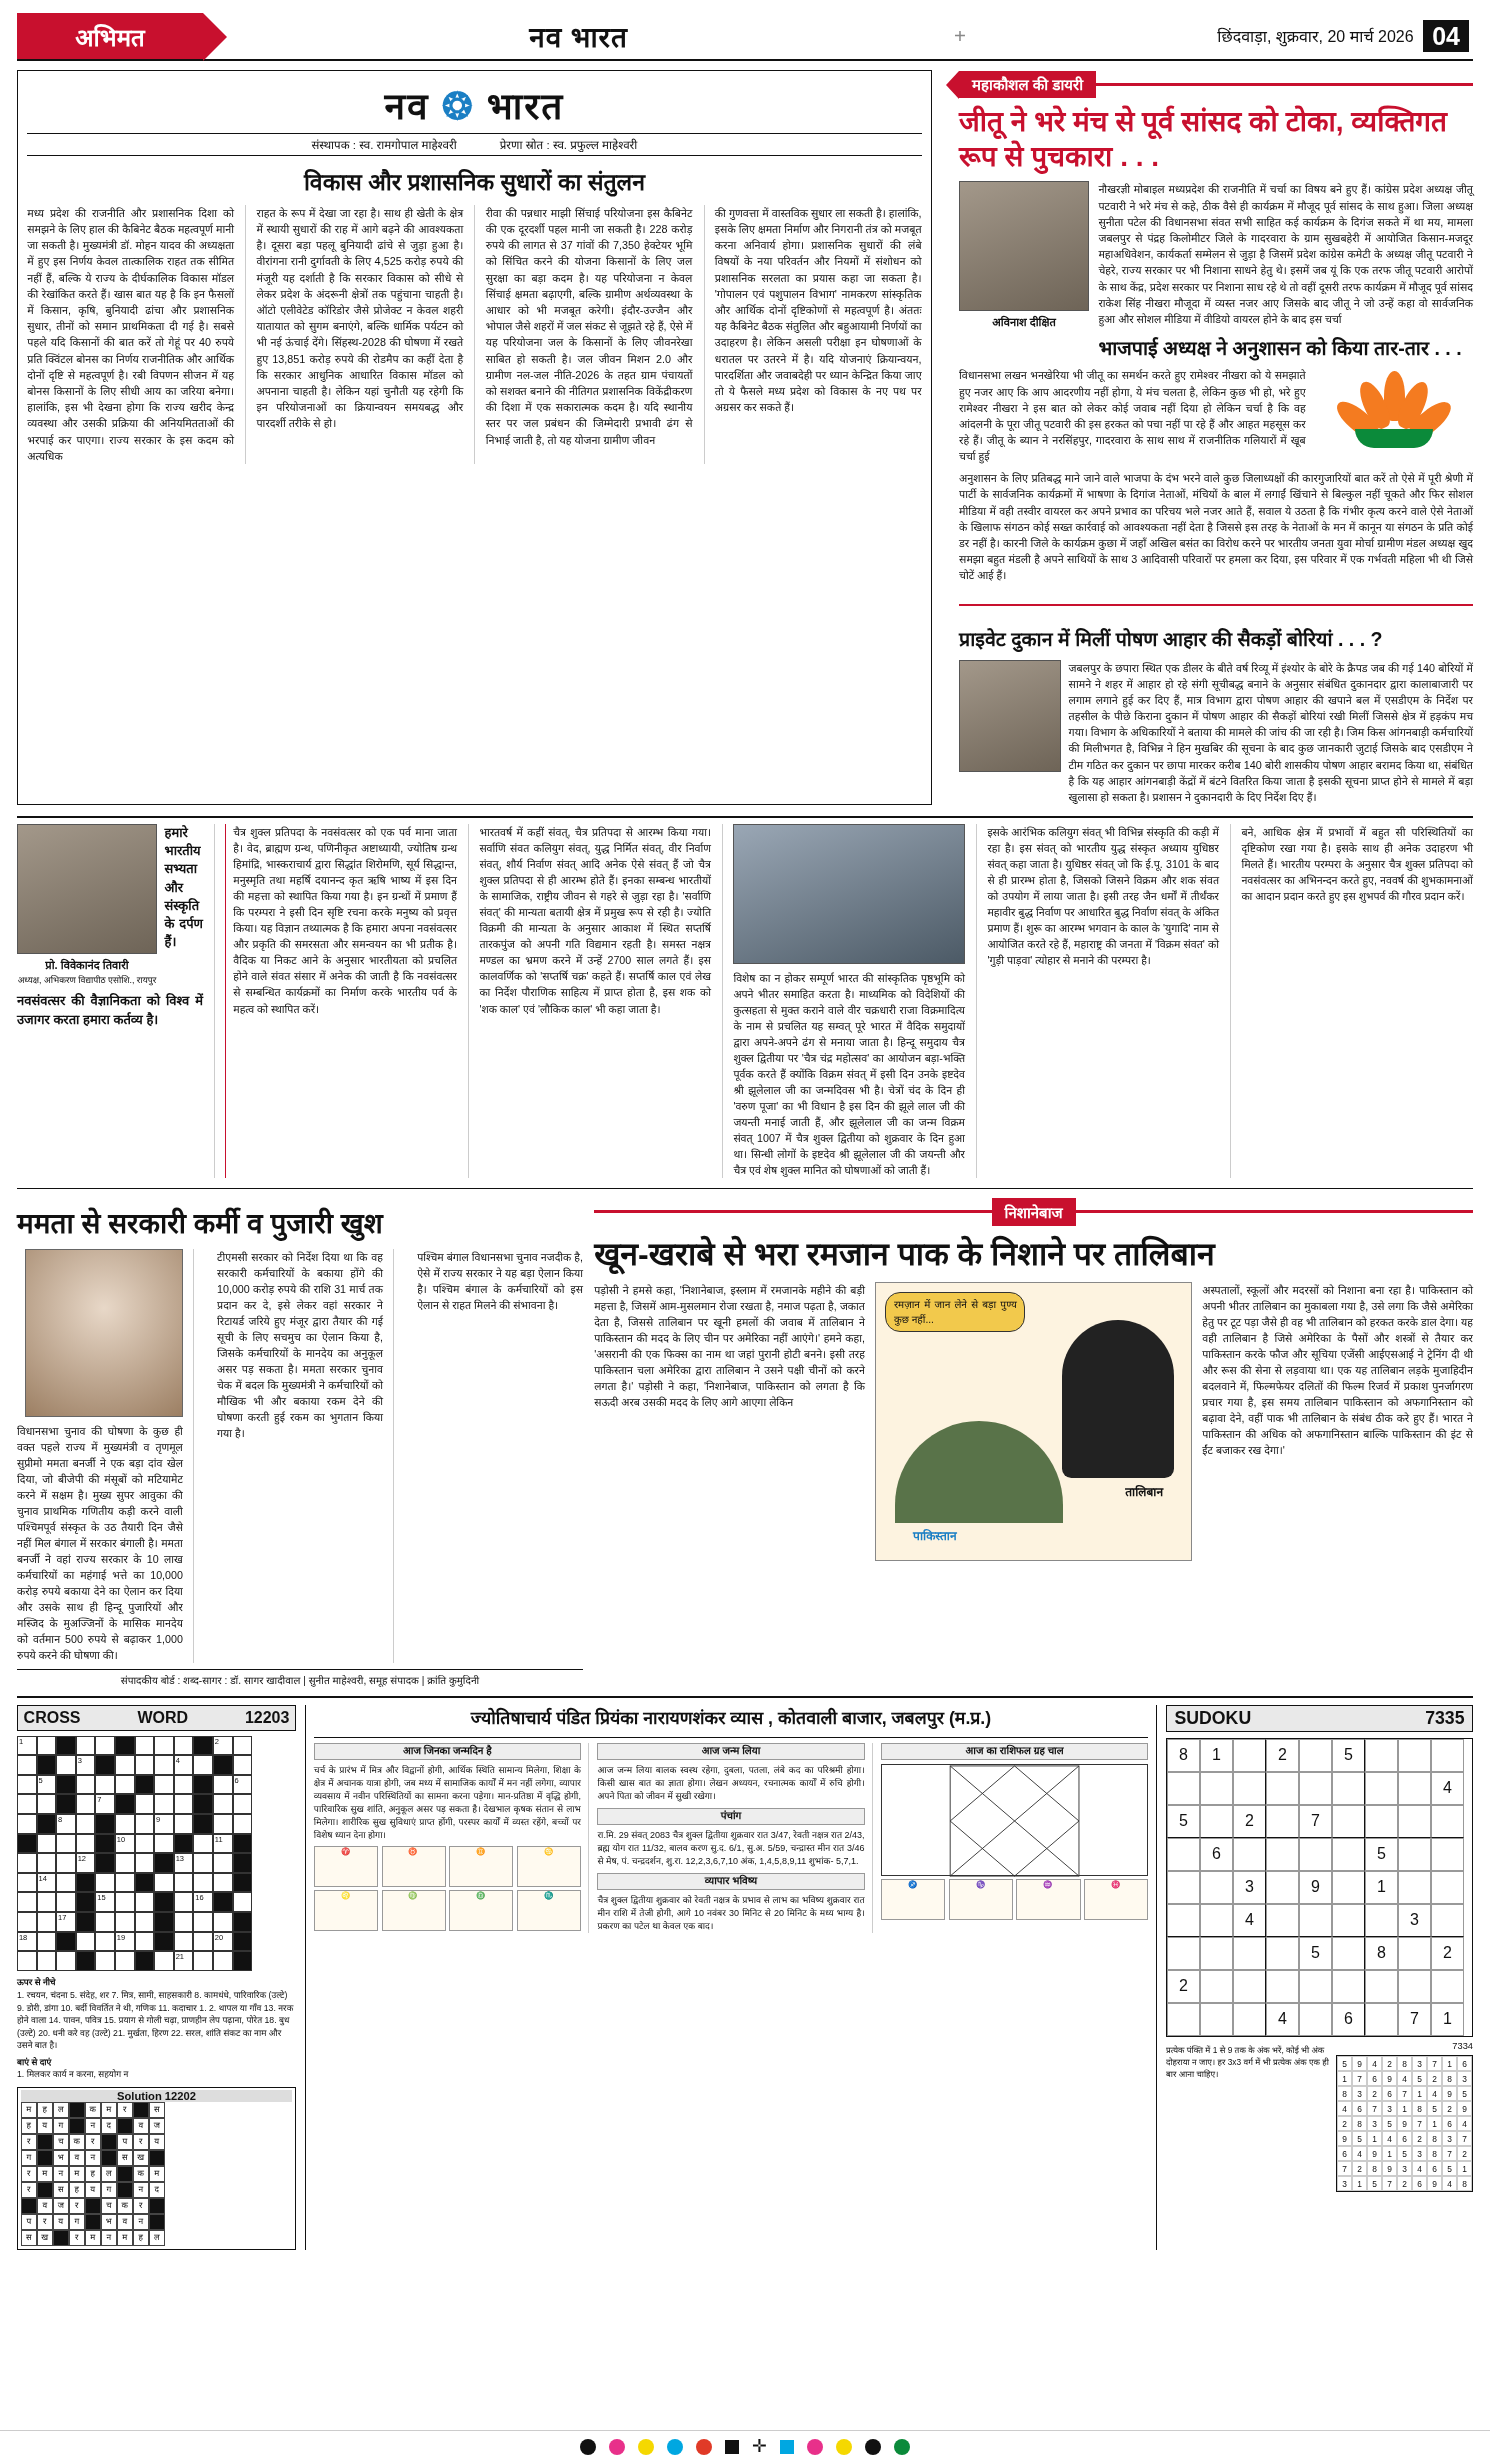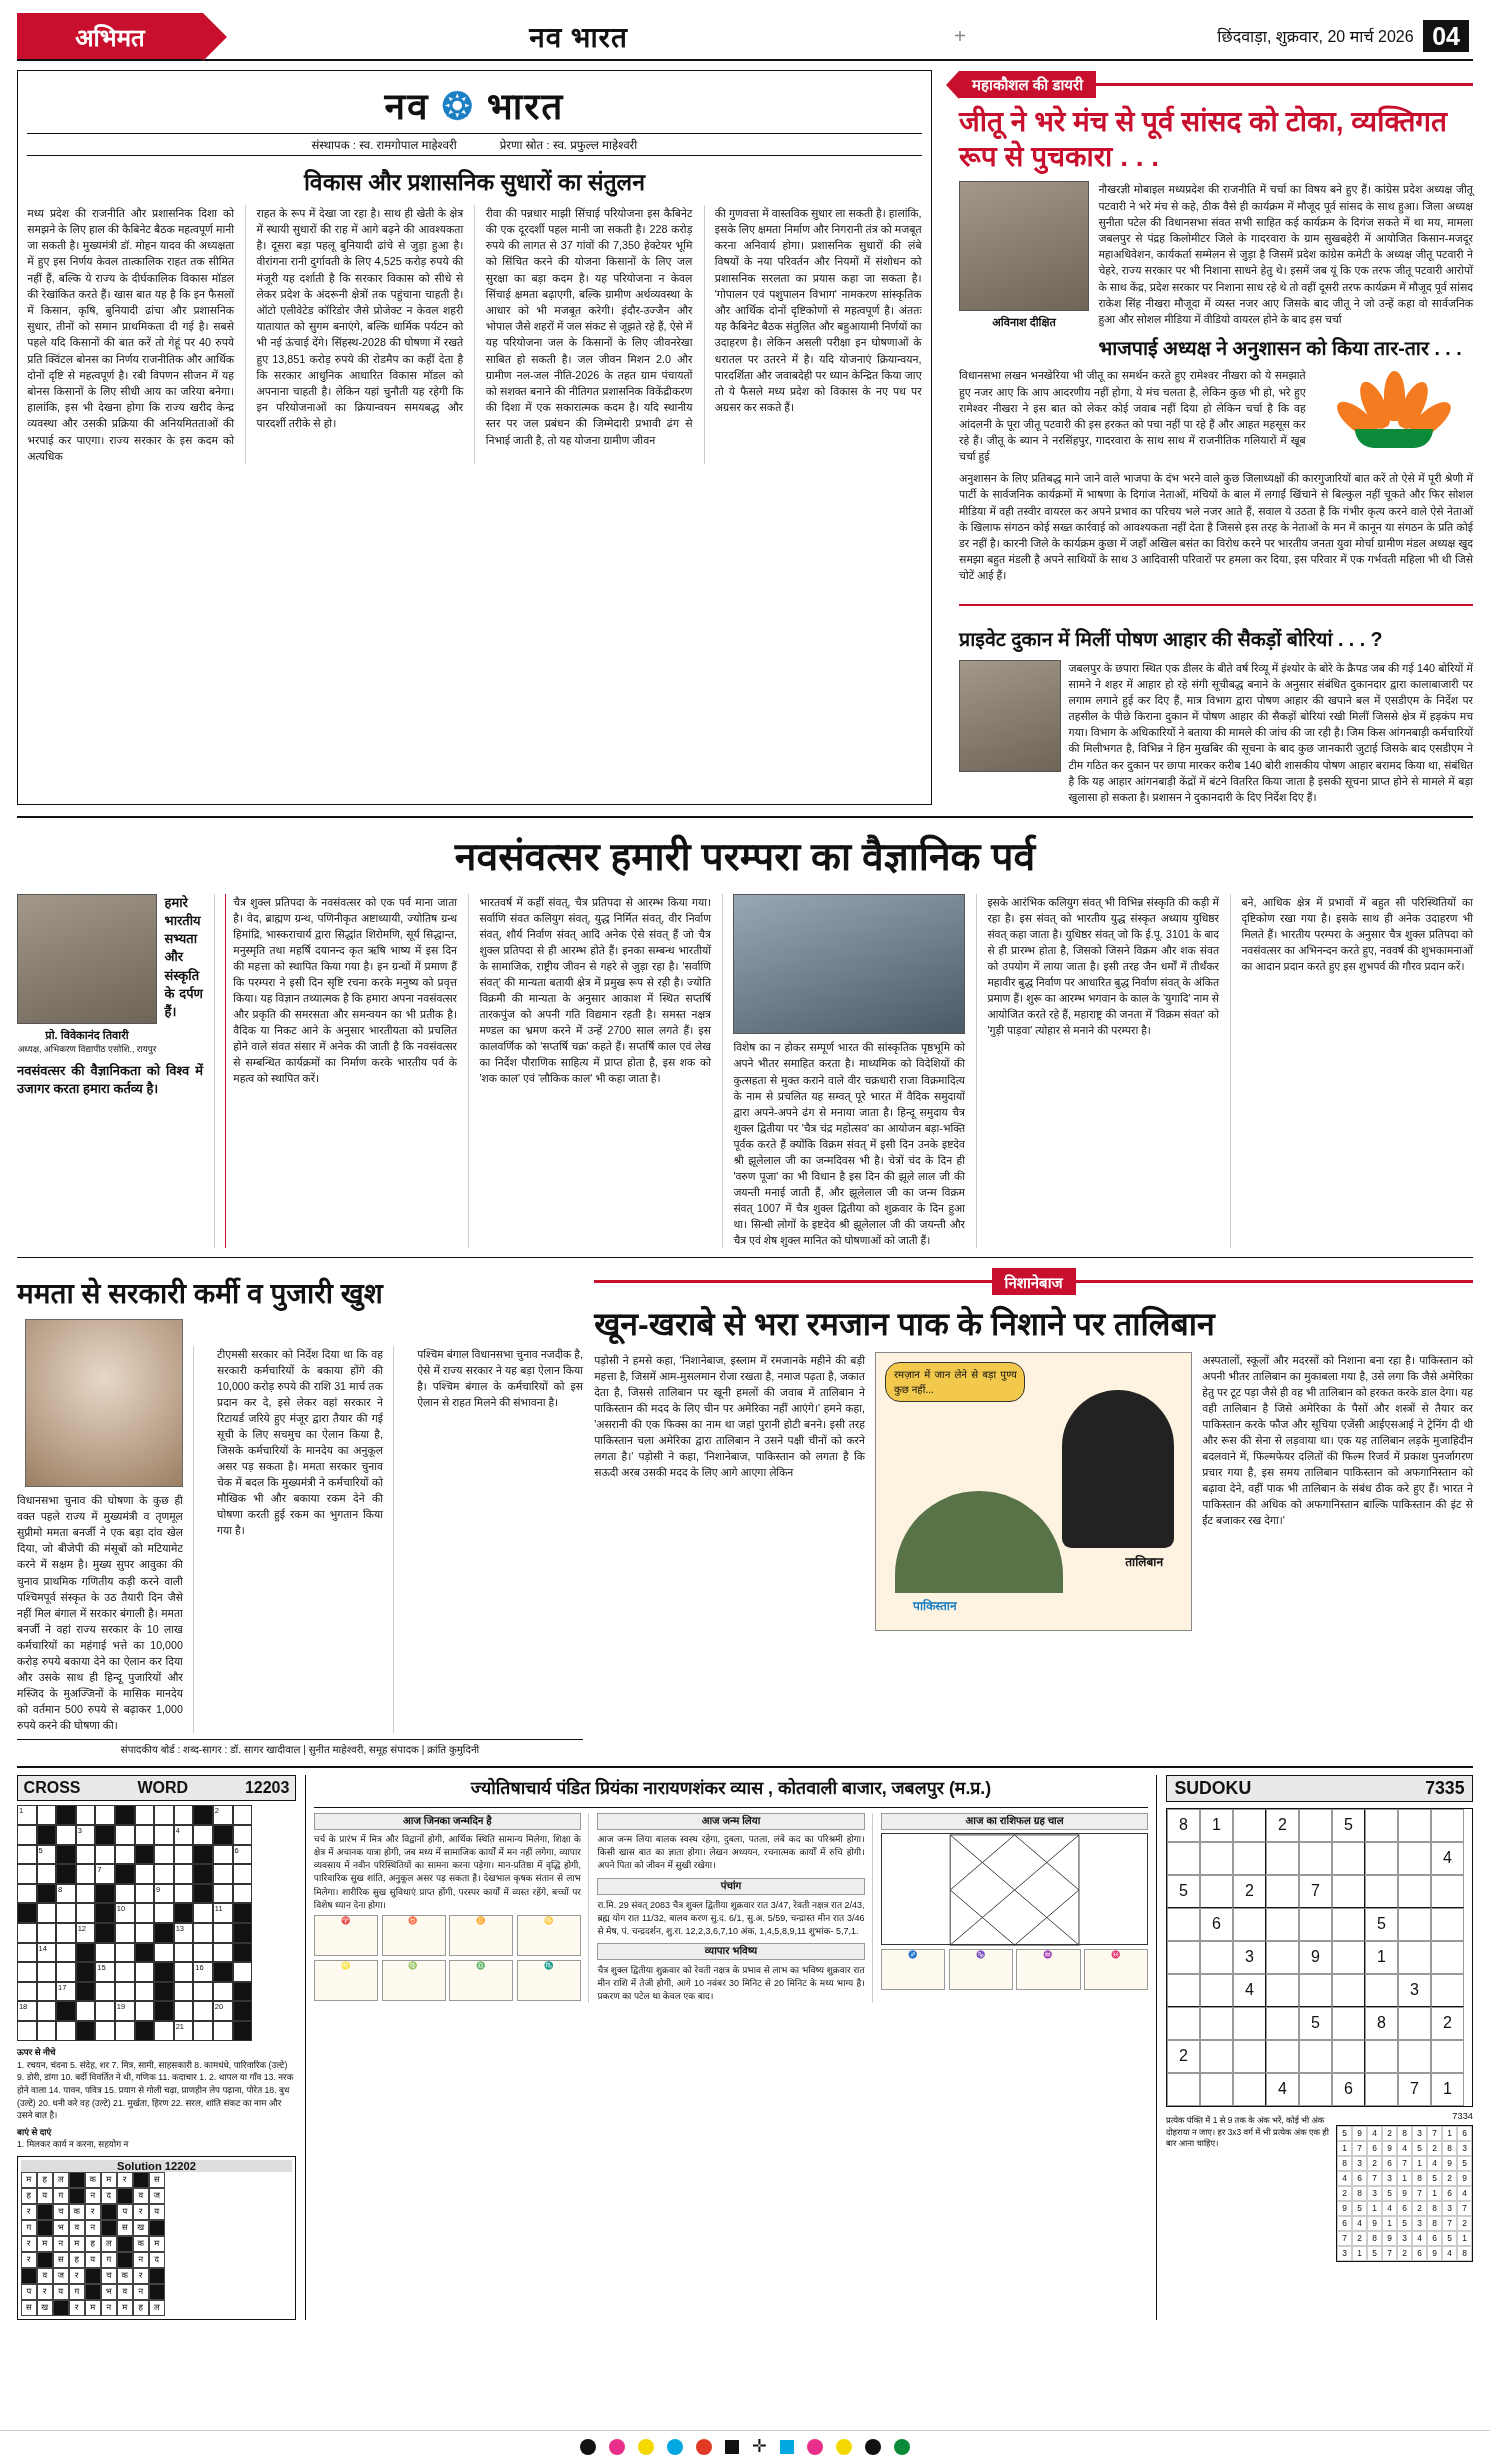--- a/index.html
+++ b/index.html
@@ -76,21 +76,21 @@
 
   .photo-inline { width:100%; height:140px; background-image:linear-gradient(160deg,#9aa7b5,#4c5a66); border:0.9px solid #555; }
 
   
   .lower { display:flex; margin-top:9.3px; gap:11.2px; }
   .low-left { width:566px; }
   .low-right { flex:1; }
   .low-head { font-size:28px; font-weight:bold; margin:5.6px 0 7.5px; }
   .low-cols { display:flex; gap:10.2px; font-size:10.7px; line-height:1.5; text-align:justify; }
   .low-cols > div { flex:1; }
-  .low-cols > div + div { border-left:0.9px solid #ccc; padding-left:23px;margin-top:27px; }
+  .low-cols > div + div { border-left:0.9px solid #ccc; padding-left:23px; }
   .mamta-photo { width:158px; height:168px; float:right; margin:0 0 5.6px 7.5px;
      background-image:radial-gradient(circle at 50% 35%, #e8d8c8, #9c7f63); border:0.9px solid #666; }
   .edit-credit { font-size:10.2px; text-align:center; border-top:0.9px solid #111; margin-top:5.6px; padding-top:2.8px;}
 
   .cartoon { width:100%; height:279px; border:0.9px solid #888; background:#fdf3e0; position:relative; overflow:hidden; }
 
   
   .bottom { display:flex; margin-top:9.3px; gap:9.3px; border-top:2.8px solid #111; padding-top:7.5px; }
   .cw { width:279px; }
   .cw-title { font-size:16px; font-weight:bold; background:#e9e9e9; border:0.9px solid #111; padding:2.8px 5.6px; display:flex; justify-content:space-between; }
@@ -205,21 +205,20 @@
           <div style="width:102px;">
             <div class="photo small"></div>
           </div>
           <div style="flex:1">जबलपुर के छपारा स्थित एक डीलर के बीते वर्ष रिव्यू में इंश्योर के बोरे के क्रैपड जब की गई 140 बोरियों में सामने ने शहर में आहार हो रहे संगी सूचीबद्ध बनाने के अनुसार संबंधित दुकानदार द्वारा कालाबाजारी पर लगाम लगाने हुई कर दिए हैं, मात्र विभाग द्वारा पोषण आहार की खपाने बल में एसडीएम के निर्देश पर तहसील के पीछे किराना दुकान में पोषण आहार की सैकड़ों बोरियां रखी मिलीं जिससे क्षेत्र में हड़कंप मच गया। विभाग के अधिकारियों ने बताया की मामले की जांच की जा रही है। जिम किस आंगनबाड़ी कर्मचारियों की मिलीभगत है, विभिन्न ने हिन मुखबिर की सूचना के बाद कुछ जानकारी जुटाई जिसके बाद एसडीएम ने टीम गठित कर दुकान पर छापा मारकर करीब 140 बोरी शासकीय पोषण आहार बरामद किया था, संबंधित है कि यह आहार आंगनबाड़ी केंद्रों में बंटने वितरित किया जाता है इसकी सूचना प्राप्त होने से मामले में बड़ा खुलासा हो सकता है। प्रशासन ने दुकानदारी के दिए निर्देश दिए हैं।</div>
         </div>
       </div>
     </div>
   </div>
 
   <div class="feature">
-    <div class="feature-title">नवसंवत्सर हमारी परम्परा का वैज्ञानिक पर्व</div>
     <div class="feature-body">
       <div style="max-width:186px;">
         <div class="fa-photo">
           <div class="photo"></div>
           <div class="caption">प्रो. विवेकानंद तिवारी</div>
           <div style="font-size:8.8px">अध्यक्ष, अभिकरण विद्यापीठ एसोशि., रायपुर</div>
         </div>
         <div style="font-size:13px;font-weight:bold;line-height:1.4;">हमारे भारतीय सभ्यता और संस्कृति के दर्पण हैं। नवसंवत्सर की वैज्ञानिकता को विश्व में उजागर करता हमारा कर्तव्य है।</div>
       </div>
       <div style="display:flex;gap:7.5px;">

